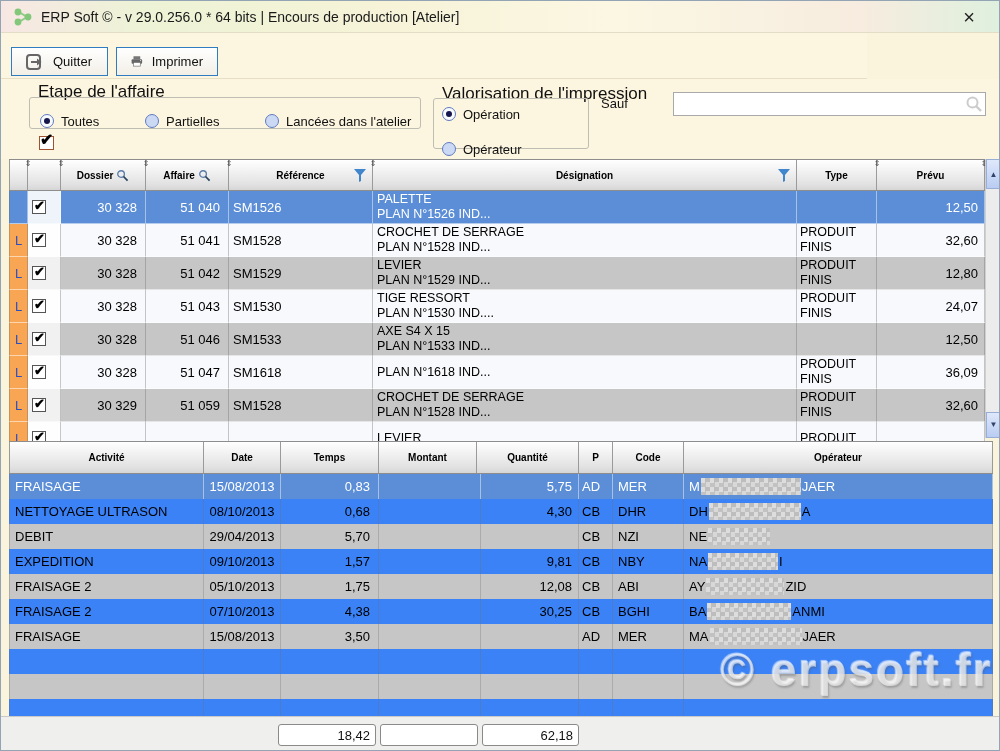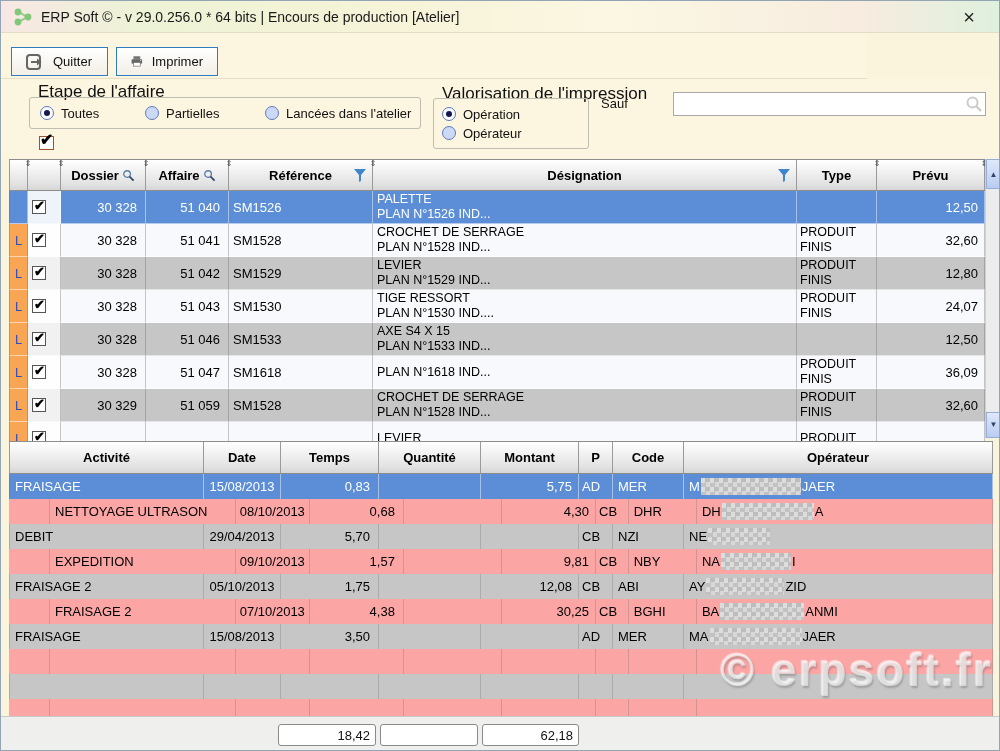--- a/index.html
+++ b/index.html
@@ -28,41 +28,41 @@
     font-size:16px; font-weight:bold; color:#ee0000; }
 
   
   .filters { position:absolute; left:0; top:78px; width:998px; height:80px; background:#fcf5e0; }
   .grp { position:absolute; border:1px solid #bdbdb4; border-radius:3px; }
   .grp-label { position:absolute; font-size:17px; color:#111; background:#fcf5e0; padding:0 3px; }
   .etape-label { left:34px; top:3px; }
   .etape-box { left:28px; top:18px; width:392px; height:32px; display:flex; align-items:center; }
   .valo-label { left:438px; top:5px; }
   .valo-box { left:432px; top:19px; width:156px; height:51px; display:flex; flex-direction:column; justify-content:center; gap:4px; padding-left:8px; }
-  .radio-item { display:flex; align-items:center; gap:7px; font-size:13px; color:#111; cursor:pointer; }
+  .radio-item { display:flex; align-items:center; gap:7px; font-size:13px; color:#111; cursor:pointer;margin-top:16px; }
   .etape-box .radio-item:nth-child(1){ margin-left:10px; width:105px;}
   .etape-box .radio-item:nth-child(2){ width:120px;}
   .radio { width:14px; height:14px; border-radius:50%; border:1px solid #5f7ac0; background:#ccd9f4; }
   .radio.sel { background:#f8fbff; position:relative; }
   .radio.sel::after{ content:""; position:absolute; left:3px; top:3px; width:6px; height:6px; border-radius:50%; background:#16164e; }
   .all-check { position:absolute; left:38px; top:57px; width:15px; height:14px;
     border:1px solid #a0522d; background:#fff; cursor:pointer; }
   .all-check::after{ content:"✔"; position:absolute; left:0px; top:-7px; font-size:16px; font-weight:bold; color:#000; }
   .sauf { position:absolute; left:600px; top:17px; font-size:13px; color:#111; }
   .search-wrap { position:absolute; left:672px; top:13px; width:313px; height:24px;
     background:#fff; border:1px solid #a9a9a9; }
   .search-input { position:absolute; left:2px; top:1px; width:286px; height:20px; border:none; outline:none;
     font-size:13px; font-family:inherit; background:transparent; }
   .search-glass { position:absolute; right:2px; top:2px; opacity:.5; }
 
   
   .gridhead { display:flex; background:linear-gradient(#ffffff,#e2e2e2 80%,#d6d6d6);
     border-top:1px solid #8d8d8d; border-bottom:1px solid #8d8d8d; position:relative; }
   .hcell { border-right:1px solid #9a9a9a; display:flex; align-items:center; justify-content:center;
-    gap:3px; font-size:13px; font-weight:bold; color:#000; position:relative; cursor:pointer; }
+    gap:3px; font-size:10px; font-weight:bold; color:#000; position:relative; cursor:pointer; }
   .hcell:first-child{ border-left:1px solid #9a9a9a; }
   .split { position:absolute; top:0; font-size:8px; color:#444; line-height:8px; transform:translateX(-50%); cursor:col-resize;}
 
   
   .main-table { position:absolute; left:8px; top:158px; width:991px; height:279px; background:#fff; }
   .main-head { height:32px; width:976px; }
   .main-rows { position:absolute; left:0; top:32px; width:976px; height:299px; overflow:hidden; }
   .mrow { display:flex; height:33px; cursor:pointer; }
   .mrow.white { background:#f8f9fc; }
   .mrow.gray  { background:#c6c6c6; }
@@ -89,21 +89,21 @@
   .vscroll { position:absolute; right:0; top:0; width:15px; height:279px; background:#ececec; border-left:1px solid #cfcfcf; }
   .vbtn { position:absolute; left:0; width:15px; background:linear-gradient(#dfe8fb,#b9ccf2);
     border:1px solid #98aed6; color:#30436b; font-size:8px; text-align:center; cursor:pointer; }
   .vbtn.up { top:0; height:30px; line-height:30px; }
   .vbtn.down { bottom:0; height:26px; line-height:24px; }
 
   
   .detail-table { position:absolute; left:8px; top:440px; width:984px; height:275px; background:#fff; }
   .detail-head { height:33px; width:984px; }
   .drow { display:flex; height:25px; cursor:pointer; }
-  .drow.white { background:#fca5a5;padding-left:40px; }
+  .drow.white { background:#3b82f6; }
   .drow.gray  { background:#c6c6c6; }
   .drow.selected { background:#5b8ed6; color:#fff; }
   .d { border-right:1px solid rgba(110,110,110,.30); display:flex; align-items:center;
        font-size:13px; overflow:hidden; }
   .drow.selected .d { border-right-color:rgba(255,255,255,.45); }
   .d0 { width:195px; padding-left:5px; border-left:1px solid rgba(110,110,110,.3);}
   .d1 { width:77px; justify-content:center; }
   .d2 { width:98px; justify-content:flex-end; padding-right:8px; }
   .d3 { width:102px; justify-content:flex-end; padding-right:8px; }
   .d4 { width:98px; justify-content:flex-end; padding-right:6px; }
@@ -448,25 +448,25 @@
     <div class="gridhead detail-head">
       <div class="hcell" style="width:195px">
           <span>Activité</span>
         </div>
       <div class="hcell" style="width:77px">
           <span>Date</span>
         </div>
       <div class="hcell" style="width:98px">
           <span>Temps</span>
         </div>
+      <div class="hcell" style="width:98px">
+          <span>Montant</span>
+        </div>
       <div class="hcell" style="width:102px">
           <span>Quantité</span>
-        </div>
-      <div class="hcell" style="width:98px">
-          <span>Montant</span>
         </div>
       <div class="hcell" style="width:34px">
           <span>P</span>
         </div>
       <div class="hcell" style="width:71px">
           <span>Code</span>
         </div>
       <div class="hcell" style="width:309px">
           <span>Opérateur</span>
         </div>

